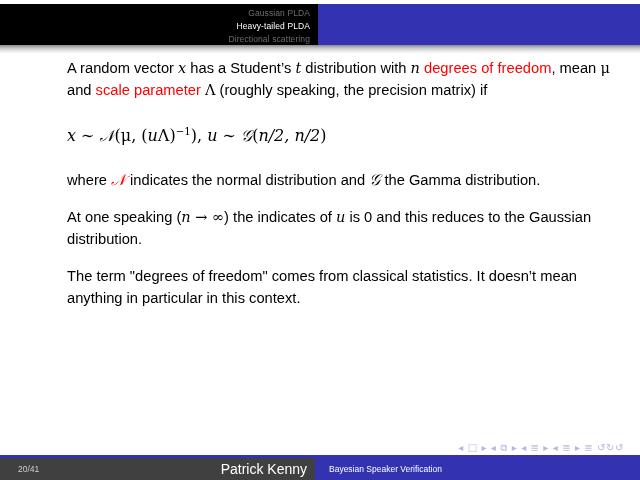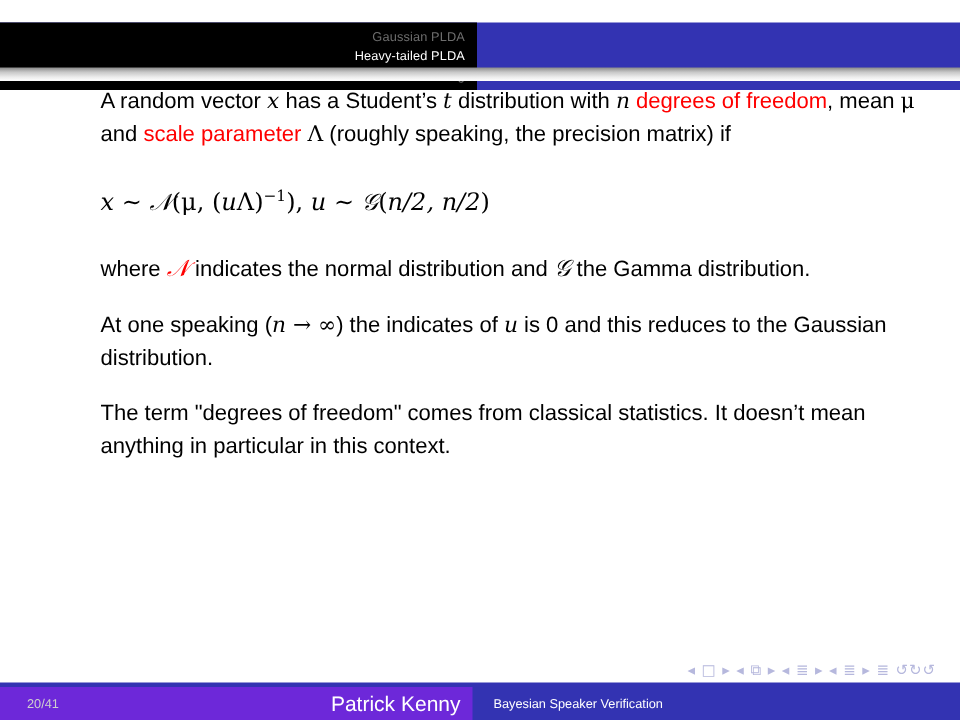--- a/index.html
+++ b/index.html
@@ -11,21 +11,21 @@
     width: 640px;
     height: 480px;
     overflow: hidden;
     font-family: "Liberation Sans", sans-serif;
     position: relative;
   }
 
   
   .slide-header {
     position: absolute;
-    top: 15px; left: 0;
+    top: 4px; left: 0;
     width: 640px;
     height: 45px;
     background: #3333b2;
   }
   .header-black {
     position: absolute;
     top: 0; left: 0;
     width: 318px;
     height: 45px;
     background: #000000;
@@ -131,21 +131,21 @@
     top: 458px;
     width: 640px;
     height: 22px;
     background: #3333b2;
   }
   .footer-black {
     position: absolute;
     left: 0; top: 0;
     width: 315px;
     height: 22px;
-    background: #6d28d9;
+    background: #404040;
   }
   .footer-rule {
     position: absolute;
     left: 0; top: 455px;
     width: 640px;
     height: 3px;
     background: #3333b2;
   }
   .footer-page {
     position: absolute;

